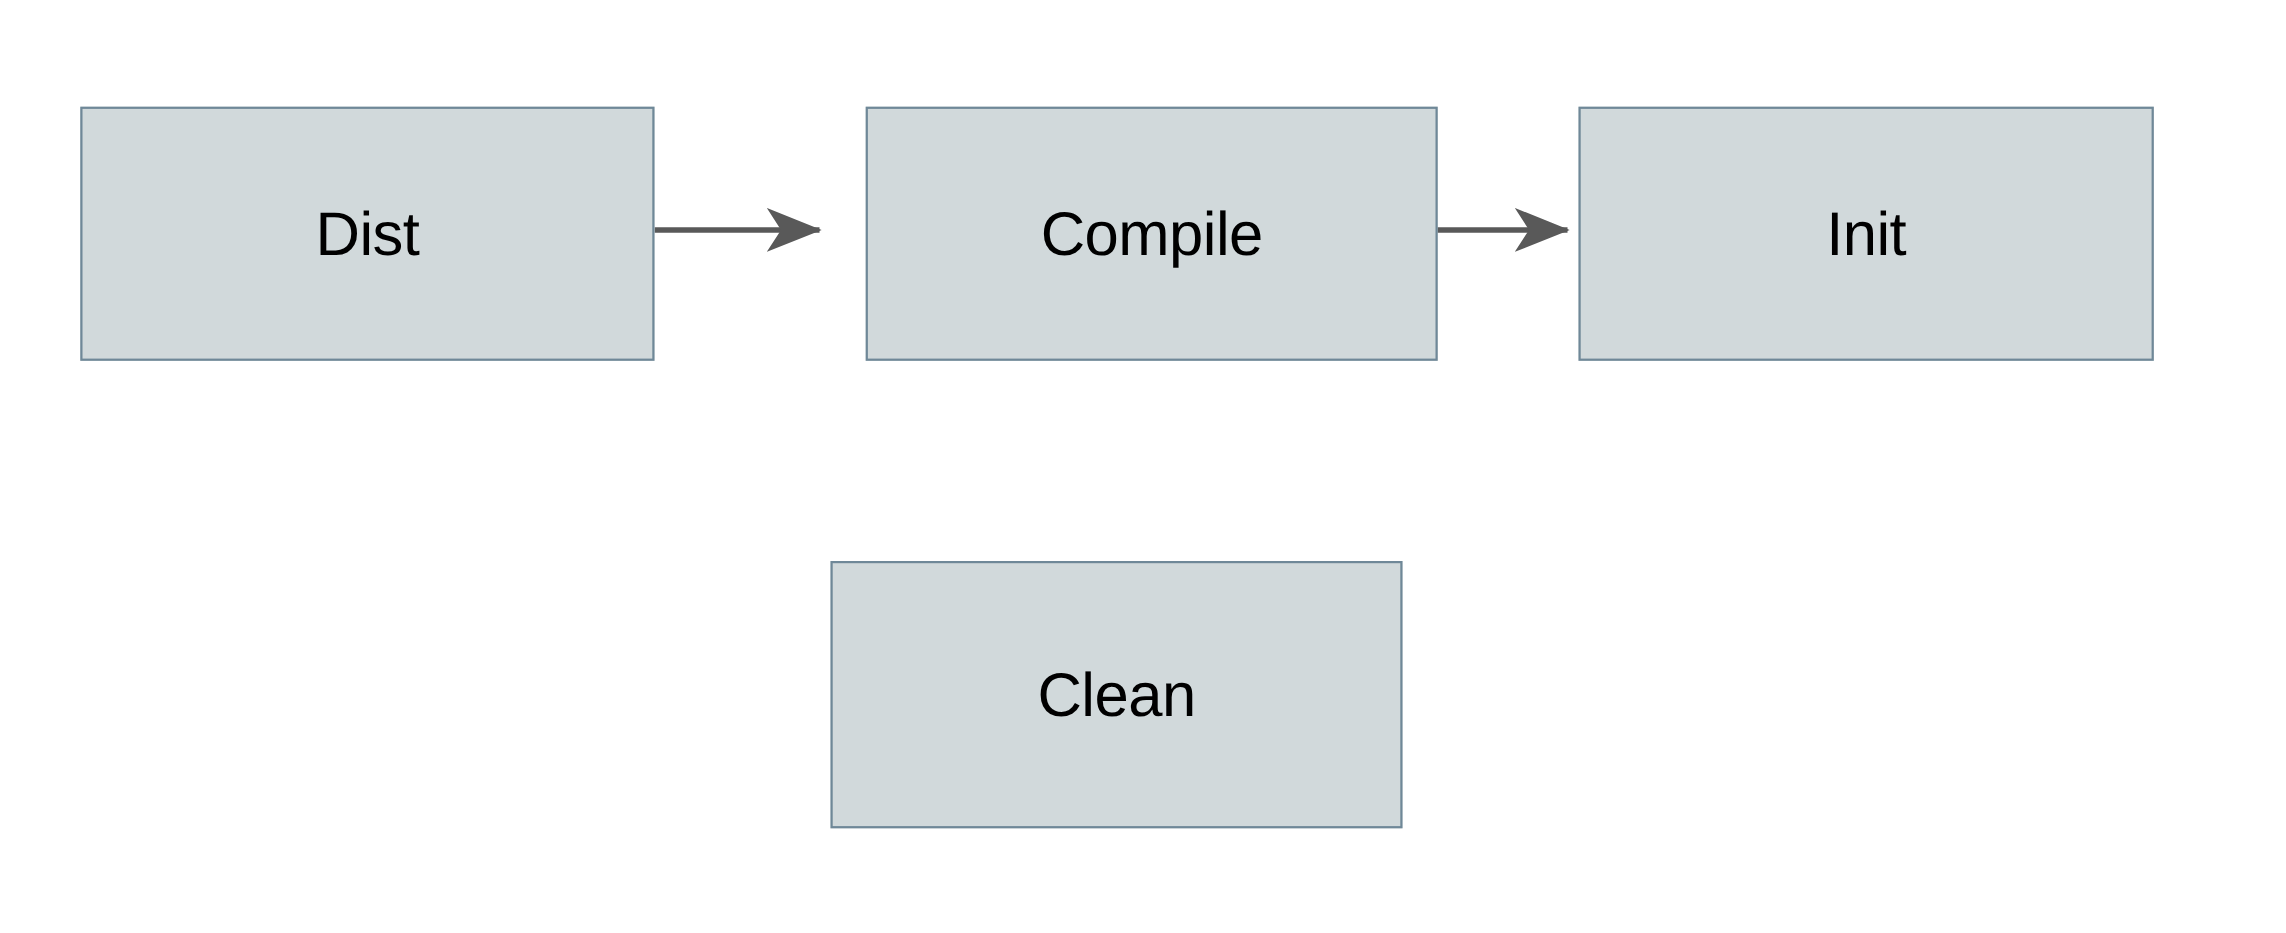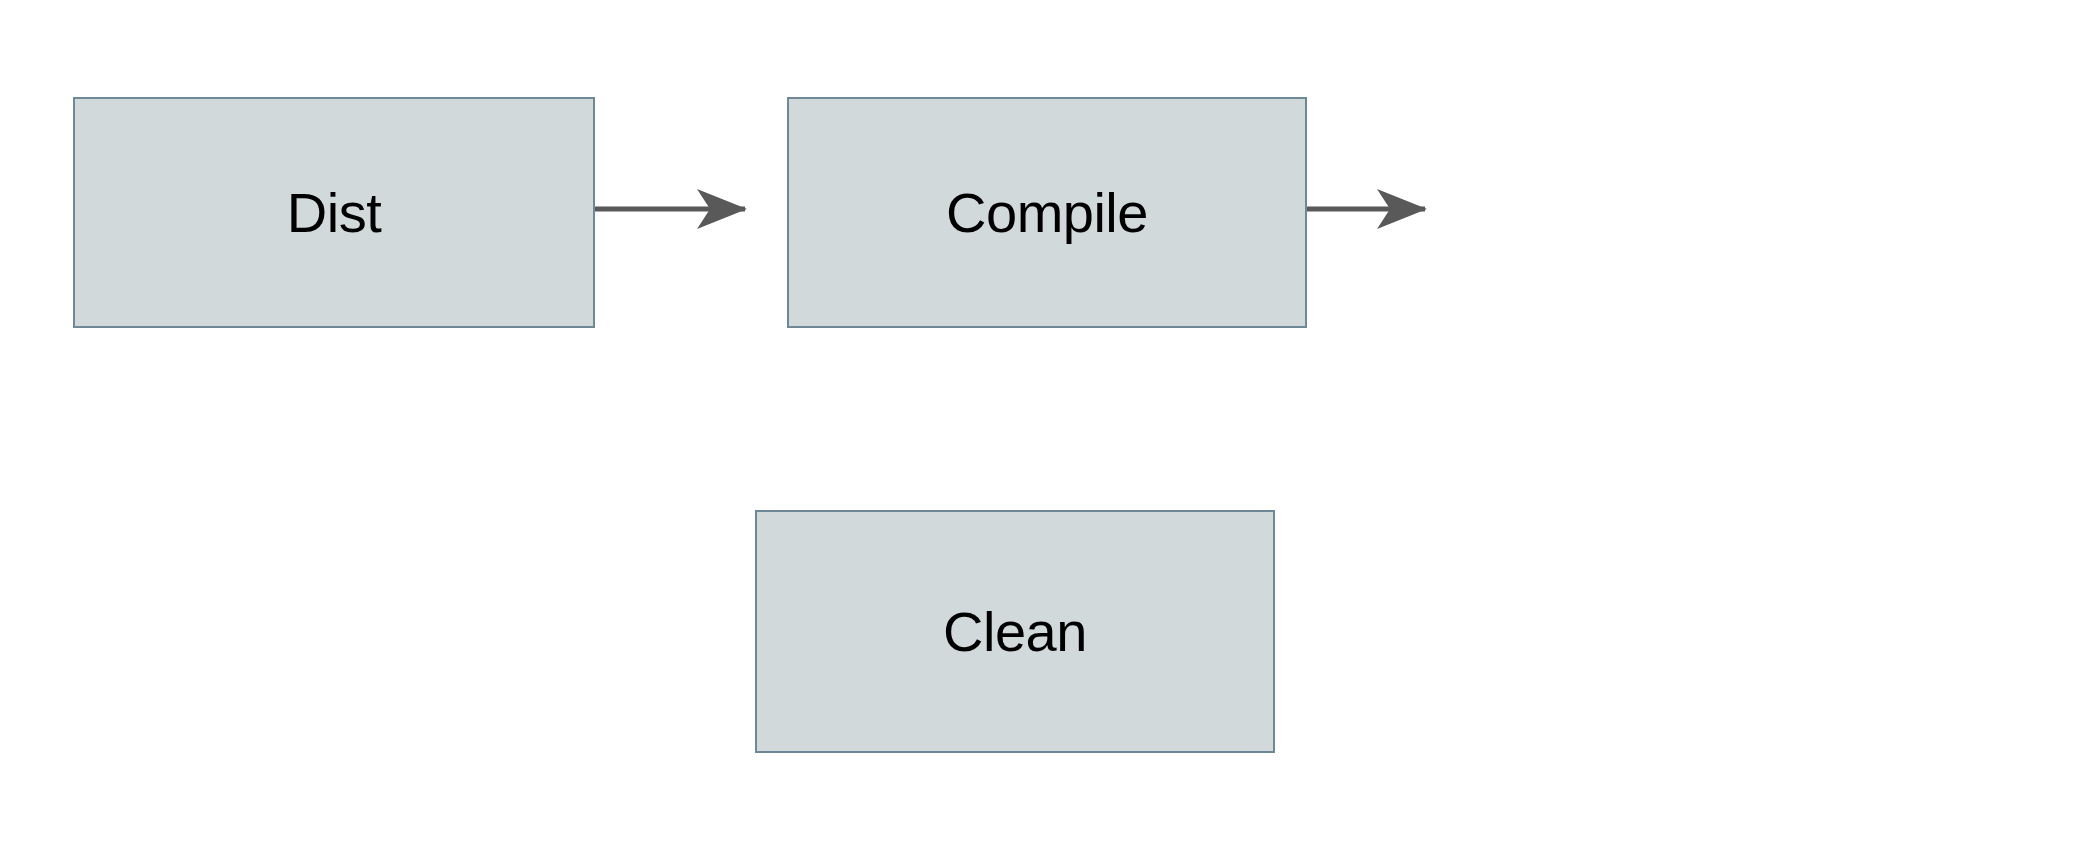--- a/index.html
+++ b/index.html
@@ -68,18 +68,21 @@
   </svg>
 
   <div class="node" style="left:73px; top:97px; width:522px; height:231px;">
     <span class="node-label">Dist</span>
   </div>
 
   <div class="node" style="left:755px; top:97px; width:520px; height:231px;margin-left:32px;">
     <span class="node-label">Compile</span>
   </div>
 
+  <div class="node" style="left:1435px; top:97px; width:523px; height:231px;">
+    <span class="node-label">Init</span>
+  </div>
 
   <div class="node" style="left:755px; top:510px; width:520px; height:243px;">
     <span class="node-label">Clean</span>
   </div>
 
 </div>
 
 </body></html>

